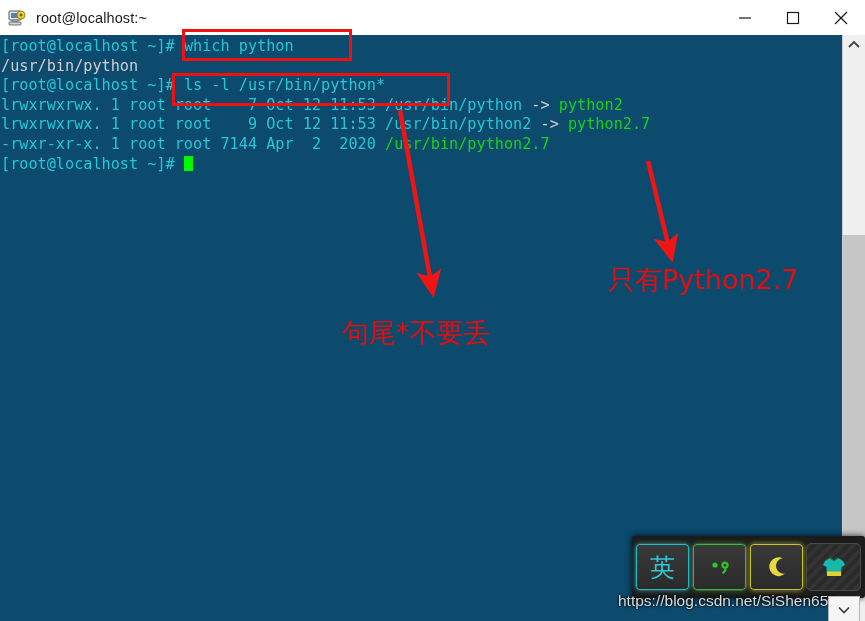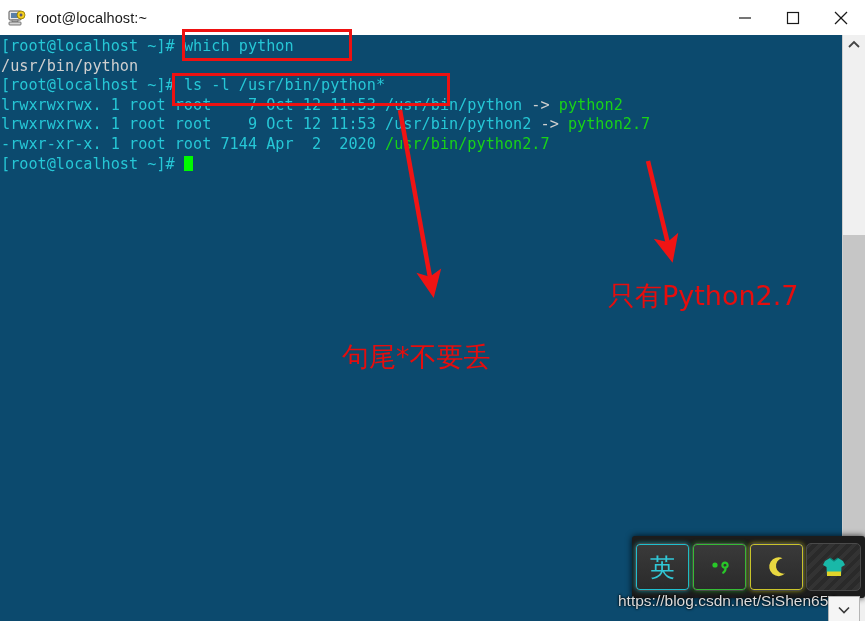--- a/index.html
+++ b/index.html
@@ -131,22 +131,22 @@
   #redbox-ls    { left: 172px; top: 73px; width: 278px; height: 33px; }
 
   .annot-text {
     position: absolute;
     color: #e60d0d;
     font-family: "DejaVu Sans", "Liberation Sans", sans-serif;
     font-size: 27px;
     font-weight: 500;
     white-space: nowrap;
   }
-  #annot-tail  { left: 342px; top: 315px; margin-top: 24px; }
-  #annot-only  { left: 608px; top: 278px; text-align: right; }
+  #annot-tail  { left: 342px; top: 315px; }
+  #annot-only  { left: 608px; top: 262px; text-align: right; }
 
   .arrow-svg {
     position: absolute;
     left: 0; top: 0;
     width: 865px;
     height: 621px;
     pointer-events: none;
   }
 
   

